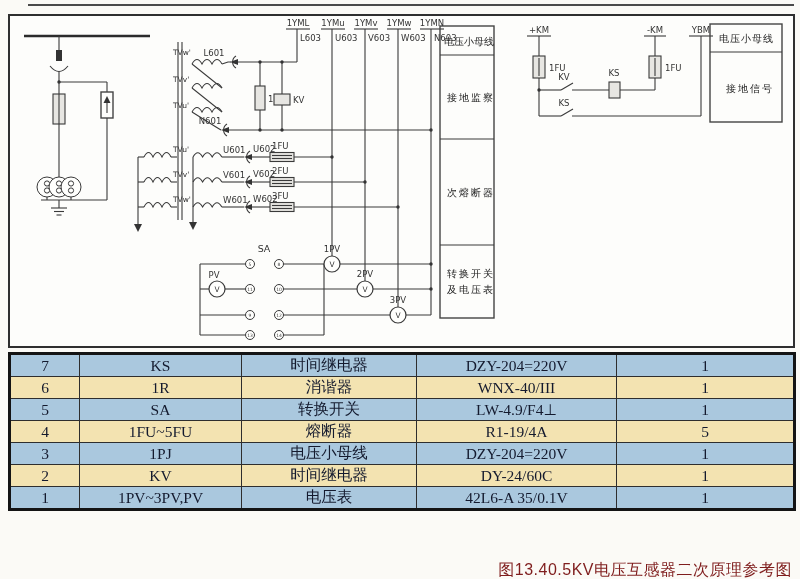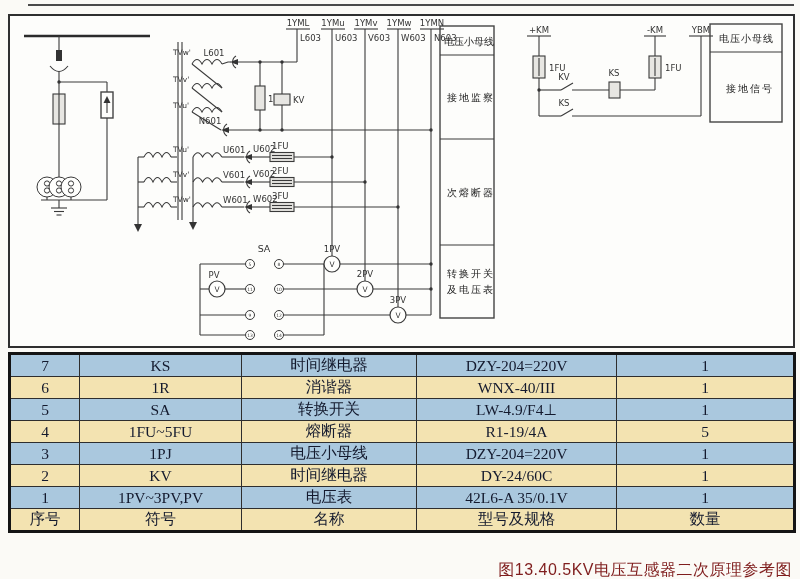--- a/index.html
+++ b/index.html
@@ -362,23 +362,16 @@
     <td>DY-24/60C</td>
     <td>1</td>
   </tr>
   <tr class="rb">
     <td>1</td>
     <td>1PV~3PV,PV</td>
     <td>电压表</td>
     <td>42L6-A 35/0.1V</td>
     <td>1</td>
   </tr>
-  <tr class="rt">
-    <td>序号</td>
-    <td>符号</td>
-    <td>名称</td>
-    <td>型号及规格</td>
-    <td>数量</td>
-  </tr>
 </tbody>
   </table>
 
 <div class="caption">图13.40.5KV电压互感器二次原理参考图</div>
 
 </body></html>

